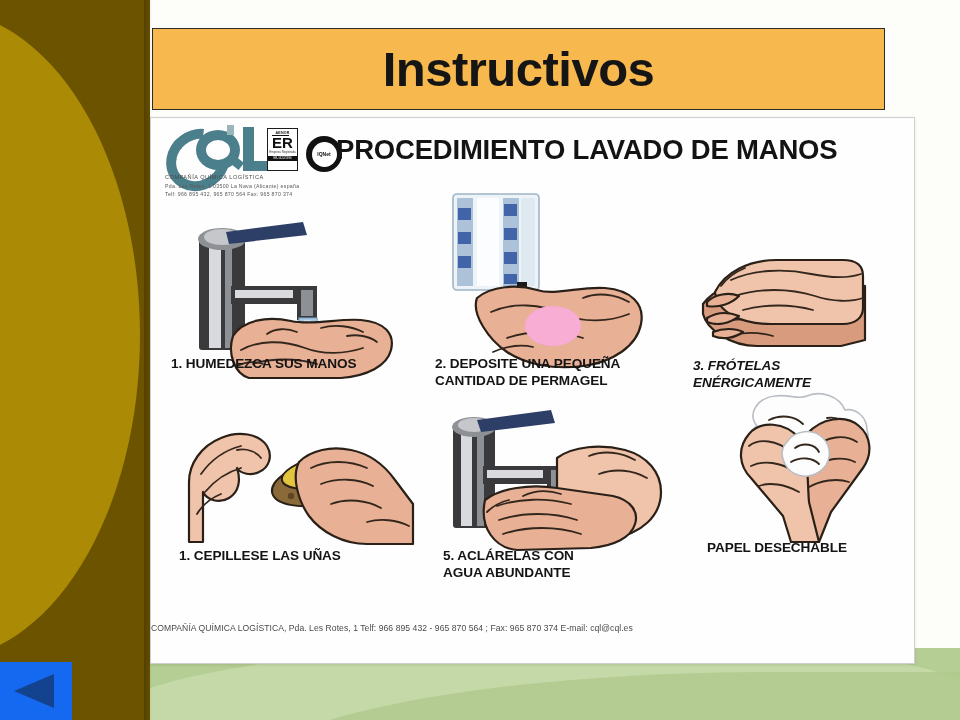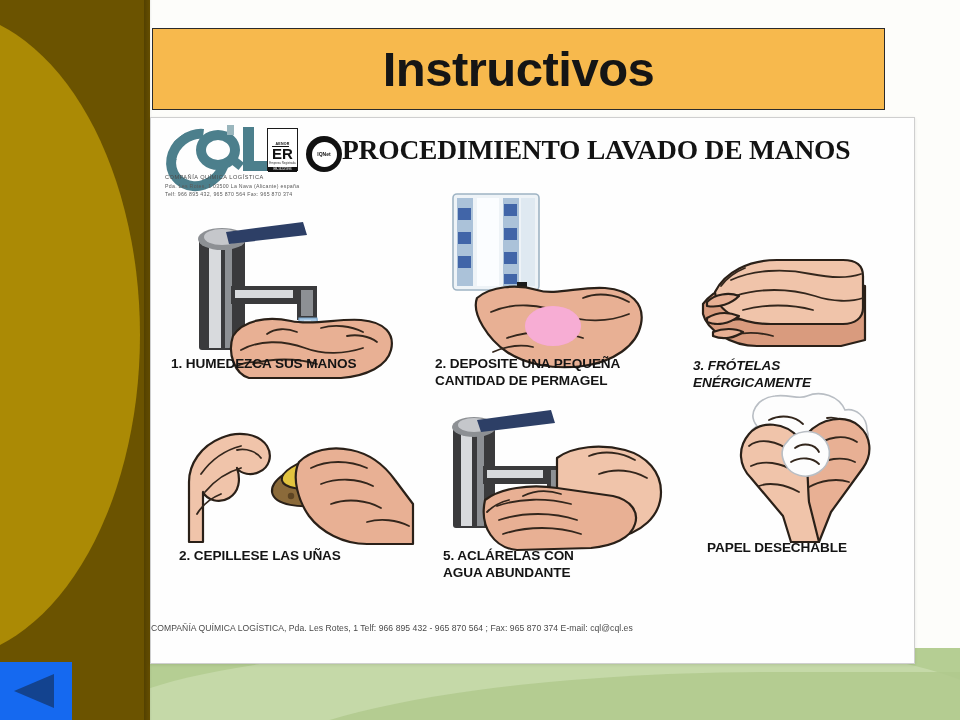--- a/index.html
+++ b/index.html
@@ -93,21 +93,21 @@
     position:absolute;left:0;top:46px;width:128px;
     font-size:5.2px;color:#5a5a5a;letter-spacing:.3px;line-height:1.55;
     white-space:nowrap;
   }
   .cql-sub .l1{font-size:5.6px;color:#4a4a4a;letter-spacing:.5px;}
 
   .cert-aenor{
     position:absolute;left:116px;top:10px;width:31px;height:43px;
     border:1.2px solid #1b1b1b;background:#fff;
     display:flex;flex-direction:column;align-items:center;justify-content:flex-start;
-    box-sizing:border-box;padding-top:13px;
+    box-sizing:border-box;padding-top:2px;
   }
   .cert-aenor .aen-top{font-size:3.6px;font-weight:bold;color:#111;letter-spacing:.2px;}
   .cert-aenor .aen-er{font-size:15px;font-weight:bold;color:#111;line-height:.95;margin-top:0px;}
   .cert-aenor .aen-er .rbar{border-top:1.4px solid #111;display:block;width:17px;height:0;}
   .cert-aenor .aen-b{font-size:2.9px;color:#333;text-align:center;line-height:1.25;margin-top:1px;}
   .cert-aenor .aen-code{
     font-size:2.8px;color:#fff;background:#111;width:100%;text-align:center;
     margin-top:1px;padding:.5px 0;
   }
 
@@ -117,22 +117,22 @@
   }
   .cert-iqnet .ring{
     width:25px;height:25px;border-radius:50%;background:#fff;
     display:flex;align-items:center;justify-content:center;
   }
   .cert-iqnet .ring .inner{
     font-size:5px;font-weight:bold;color:#111;
   }
 
   .poster-title{
-    position:absolute;left:191px;top:12px;width:570px;height:40px;
-    display:flex;align-items:center;font-family:Liberation Serif, serif;
+    position:absolute;left:185px;top:12px;width:570px;height:40px;
+    display:flex;align-items:center;
   }
   .poster-title span{
     font-size:27.5px;font-weight:bold;color:#131313;letter-spacing:-0.2px;
   }
 
   
   .steps{position:absolute;left:0;top:82px;width:765px;height:420px;}
   .step{position:absolute;}
   .step .art{position:relative;}
   .step .caption{
@@ -341,21 +341,21 @@
           </g>
 
           <path d="M128 42 C140 30 160 26 180 30 C200 34 214 46 224 60
                    L242 84 L242 124 L196 124 C172 124 150 112 138 96
                    C128 82 120 58 128 42 Z" class="skin"></path>
           <path d="M140 48 C156 40 178 40 196 48" class="ln"></path>
           <path d="M150 64 C166 58 186 58 202 66" class="ln"></path>
           <path d="M160 84 C176 78 196 80 210 88" class="ln"></path>
           <path d="M196 102 C210 98 226 100 238 106" class="ln"></path>
         </svg>
-        <div class="caption" style="left:8px;top:128px;width:260px;">2. CEPILLESE LAS UÑAS</div>
+        <div class="caption" style="left:8px;top:128px;width:260px;">1. CEPILLESE LAS UÑAS</div>
       </div>
 
       <div class="step" style="left:288px;top:200px;width:250px;height:200px;">
         <svg class="art" width="235" height="155" viewBox="0 0 235 155">
 
           <rect x="14" y="26" width="42" height="102" rx="3" class="chrome-d"></rect>
           <rect x="22" y="32" width="11" height="94" class="chrome-l"></rect>
           <rect x="38" y="32" width="7" height="94" class="chrome-m"></rect>
           <ellipse cx="35" cy="27" rx="22" ry="10" class="chrome-m"></ellipse>
           <ellipse cx="35" cy="25" rx="16" ry="7" class="chrome-l" opacity=".75"></ellipse>

